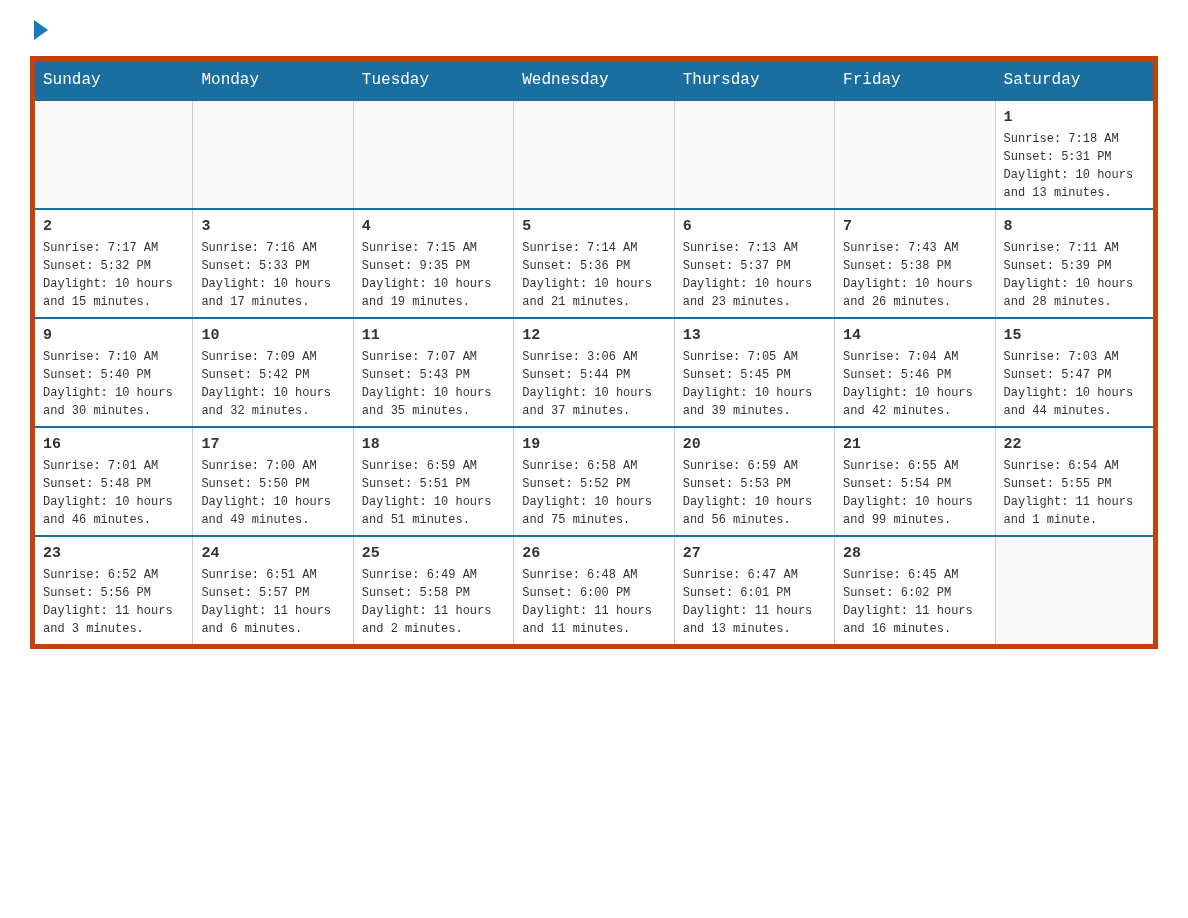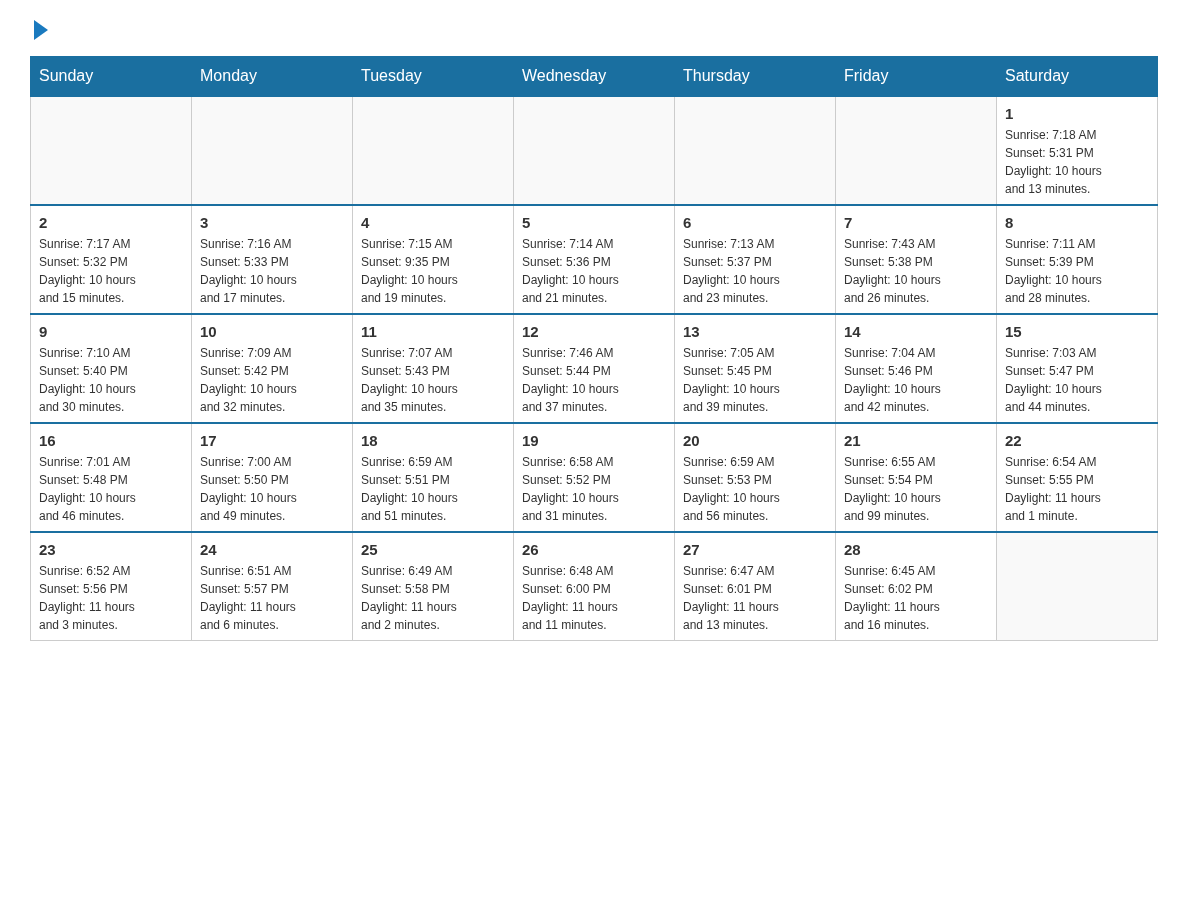--- a/index.html
+++ b/index.html
@@ -55,21 +55,22 @@
       line-height: 1.1;
     }
     .location {
       font-size: 22px;
       color: #555;
       margin-top: 4px;
     }
     .calendar {
       width: 100%;
       border-collapse: collapse;
-      border: 1px solid #c2410c;
+      border: 5px solid #c2410c;
+      font-family: Liberation Mono, monospace;
     }
     .calendar th {
       background-color: #1a6fa0;
       color: #fff;
       padding: 10px 8px;
       font-size: 16px;
       font-weight: normal;
       text-align: left;
       border: 1px solid #1a6fa0;
     }
@@ -214,21 +215,21 @@
         </td>
         <td>
           <span class="day-number">11</span>
           <div class="day-info">Sunrise: 7:07 AM</div>
           <div class="day-info">Sunset: 5:43 PM</div>
           <div class="day-info">Daylight: 10 hours</div>
           <div class="day-info">and 35 minutes.</div>
         </td>
         <td>
           <span class="day-number">12</span>
-          <div class="day-info">Sunrise: 7:46 AM</div>
+          <div class="day-info">Sunrise: 3:06 AM</div>
           <div class="day-info">Sunset: 5:44 PM</div>
           <div class="day-info">Daylight: 10 hours</div>
           <div class="day-info">and 37 minutes.</div>
         </td>
         <td>
           <span class="day-number">13</span>
           <div class="day-info">Sunrise: 7:05 AM</div>
           <div class="day-info">Sunset: 5:45 PM</div>
           <div class="day-info">Daylight: 10 hours</div>
           <div class="day-info">and 39 minutes.</div>
@@ -268,21 +269,21 @@
           <div class="day-info">Sunrise: 6:59 AM</div>
           <div class="day-info">Sunset: 5:51 PM</div>
           <div class="day-info">Daylight: 10 hours</div>
           <div class="day-info">and 51 minutes.</div>
         </td>
         <td>
           <span class="day-number">19</span>
           <div class="day-info">Sunrise: 6:58 AM</div>
           <div class="day-info">Sunset: 5:52 PM</div>
           <div class="day-info">Daylight: 10 hours</div>
-          <div class="day-info">and 31 minutes.</div>
+          <div class="day-info">and 75 minutes.</div>
         </td>
         <td>
           <span class="day-number">20</span>
           <div class="day-info">Sunrise: 6:59 AM</div>
           <div class="day-info">Sunset: 5:53 PM</div>
           <div class="day-info">Daylight: 10 hours</div>
           <div class="day-info">and 56 minutes.</div>
         </td>
         <td>
           <span class="day-number">21</span>

